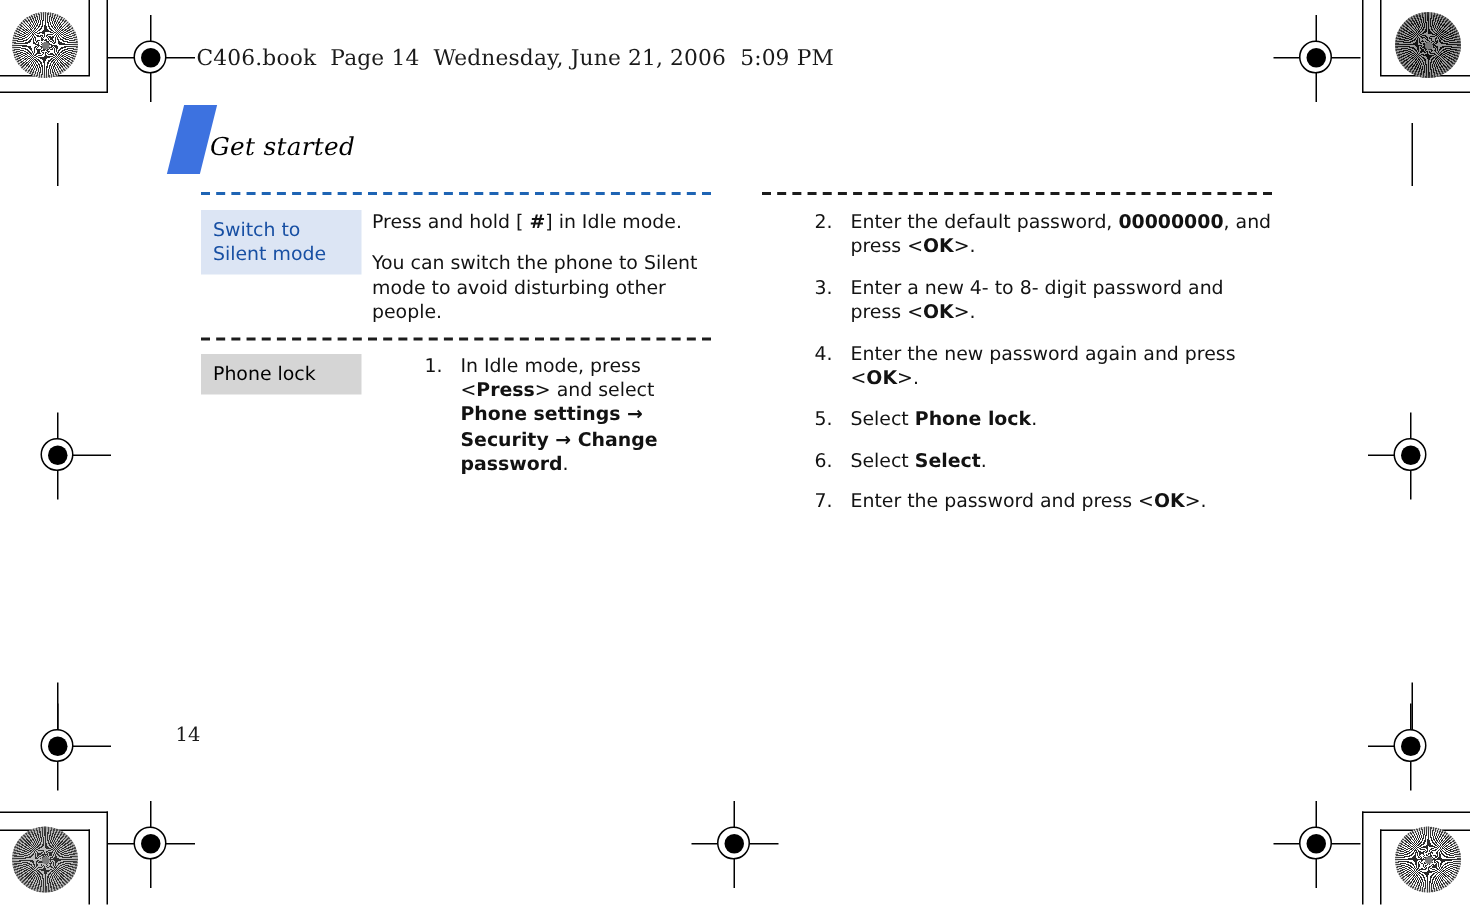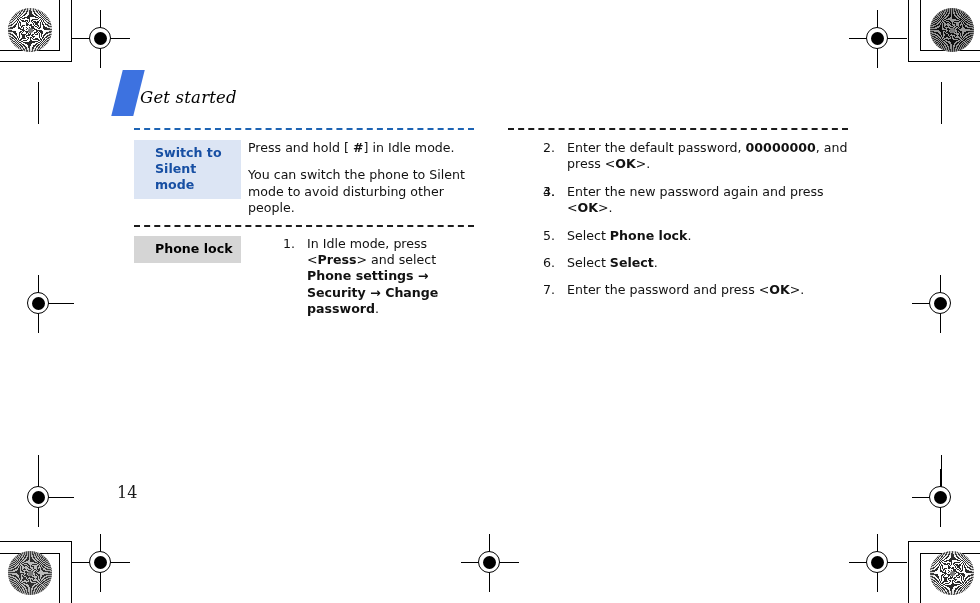--- a/index.html
+++ b/index.html
@@ -65,22 +65,22 @@
   .col-left{left:134px;width:340px;}
   .col-right{left:508px;width:340px;}
 
   .sep{height:0;border-top:2px dashed #1e64b4;margin:0 0 10px 0;}
   .sep.dark{border-top-color:#1c1c1c;}
   .sep.row{margin:8px 0 9px 0;}
 
   .row{display:flex;align-items:flex-start;}
   .label-cell{
     width:107px;flex:0 0 107px;
-    padding:5px 6px 6px 21px;box-sizing:border-box;
-    font-weight:bold;font-size:12.6px;line-height:16px;
+    padding:5px 6px 6px 8px;box-sizing:border-box;
+    font-weight:normal;font-size:12.6px;line-height:16px;
   }
   .label-cell.blue{background:#dce5f4;color:#174fa3;}
   .label-cell.gray{background:#d5d5d5;color:#000;}
   .body-cell{
     flex:1 1 auto;padding-left:7px;box-sizing:border-box;
     font-size:12.6px;line-height:16.4px;color:#121212;
   }
   .body-cell p{margin:0 0 11px 0;}
   .body-cell p:last-child{margin-bottom:0;}
 
@@ -94,21 +94,21 @@
   ol.steps li .num{position:absolute;left:0;top:0;width:20px;text-align:left;}
   .indent-block{padding-left:35px;}
   .indent-block ol.steps li{padding-left:24px;}
 
   b{font-weight:bold;}
 
   
   .folio{
     position:absolute;left:117px;top:483px;
     font-family:"DejaVu Serif","Liberation Serif",serif;
-    font-size:16px;color:#1a1a1a;
+    font-size:13px;color:#1a1a1a;
   }
 </style>
 </head>
 <body>
 
 <div class="page">
 
   <div>
 
     <div class="rule" style="left:71px;top:0;width:1px;height:62px;"></div>
@@ -191,20 +191,21 @@
         <span class="dot"></span>
     </div>
     <div class="crosshair" style="left:855px;top:540px;">
       <span class="hline"></span>
         <span class="vline"></span>
         <span class="ring"></span>
         <span class="dot"></span>
     </div>
   </div>
 
+  <div class="runhead">C406.book  Page 14  Wednesday, June 21, 2006  5:09 PM</div>
 
   <div class="chapter-flag"></div>
   <div class="chapter-title">Get started</div>
 
   <div class="col col-left">
 
     <div class="sep"></div>
 
     <div class="row">
       <div class="label-cell blue">Switch to Silent mode</div>
@@ -226,21 +227,21 @@
         </div>
       </div>
     </div>
   </div>
 
   <div class="col col-right">
     <div class="sep dark"></div>
     <div class="indent-block">
       <ol class="steps" id="right-steps">
           <li><span class="num">2.</span><span><span>Enter the default password, </span><b>00000000</b><span>, and press &lt;</span><b>OK</b><span>&gt;.</span></span></li>
-          <li><span class="num">3.</span></li>
+          <li><span class="num">3.</span><span><span>Enter a new 4- to 8- digit password and press &lt;</span><b>OK</b><span>&gt;.</span></span></li>
           <li><span class="num">4.</span><span><span>Enter the new password again and press &lt;</span><b>OK</b><span>&gt;.</span></span></li>
           <li><span class="num">5.</span><span><span>Select </span><b>Phone lock</b><span>.</span></span></li>
           <li><span class="num">6.</span><span><span>Select </span><b>Select</b><span>.</span></span></li>
           <li><span class="num">7.</span><span><span>Enter the password and press &lt;</span><b>OK</b><span>&gt;.</span></span></li>
         </ol>
     </div>
   </div>
 
   <div class="folio">14</div>
 

